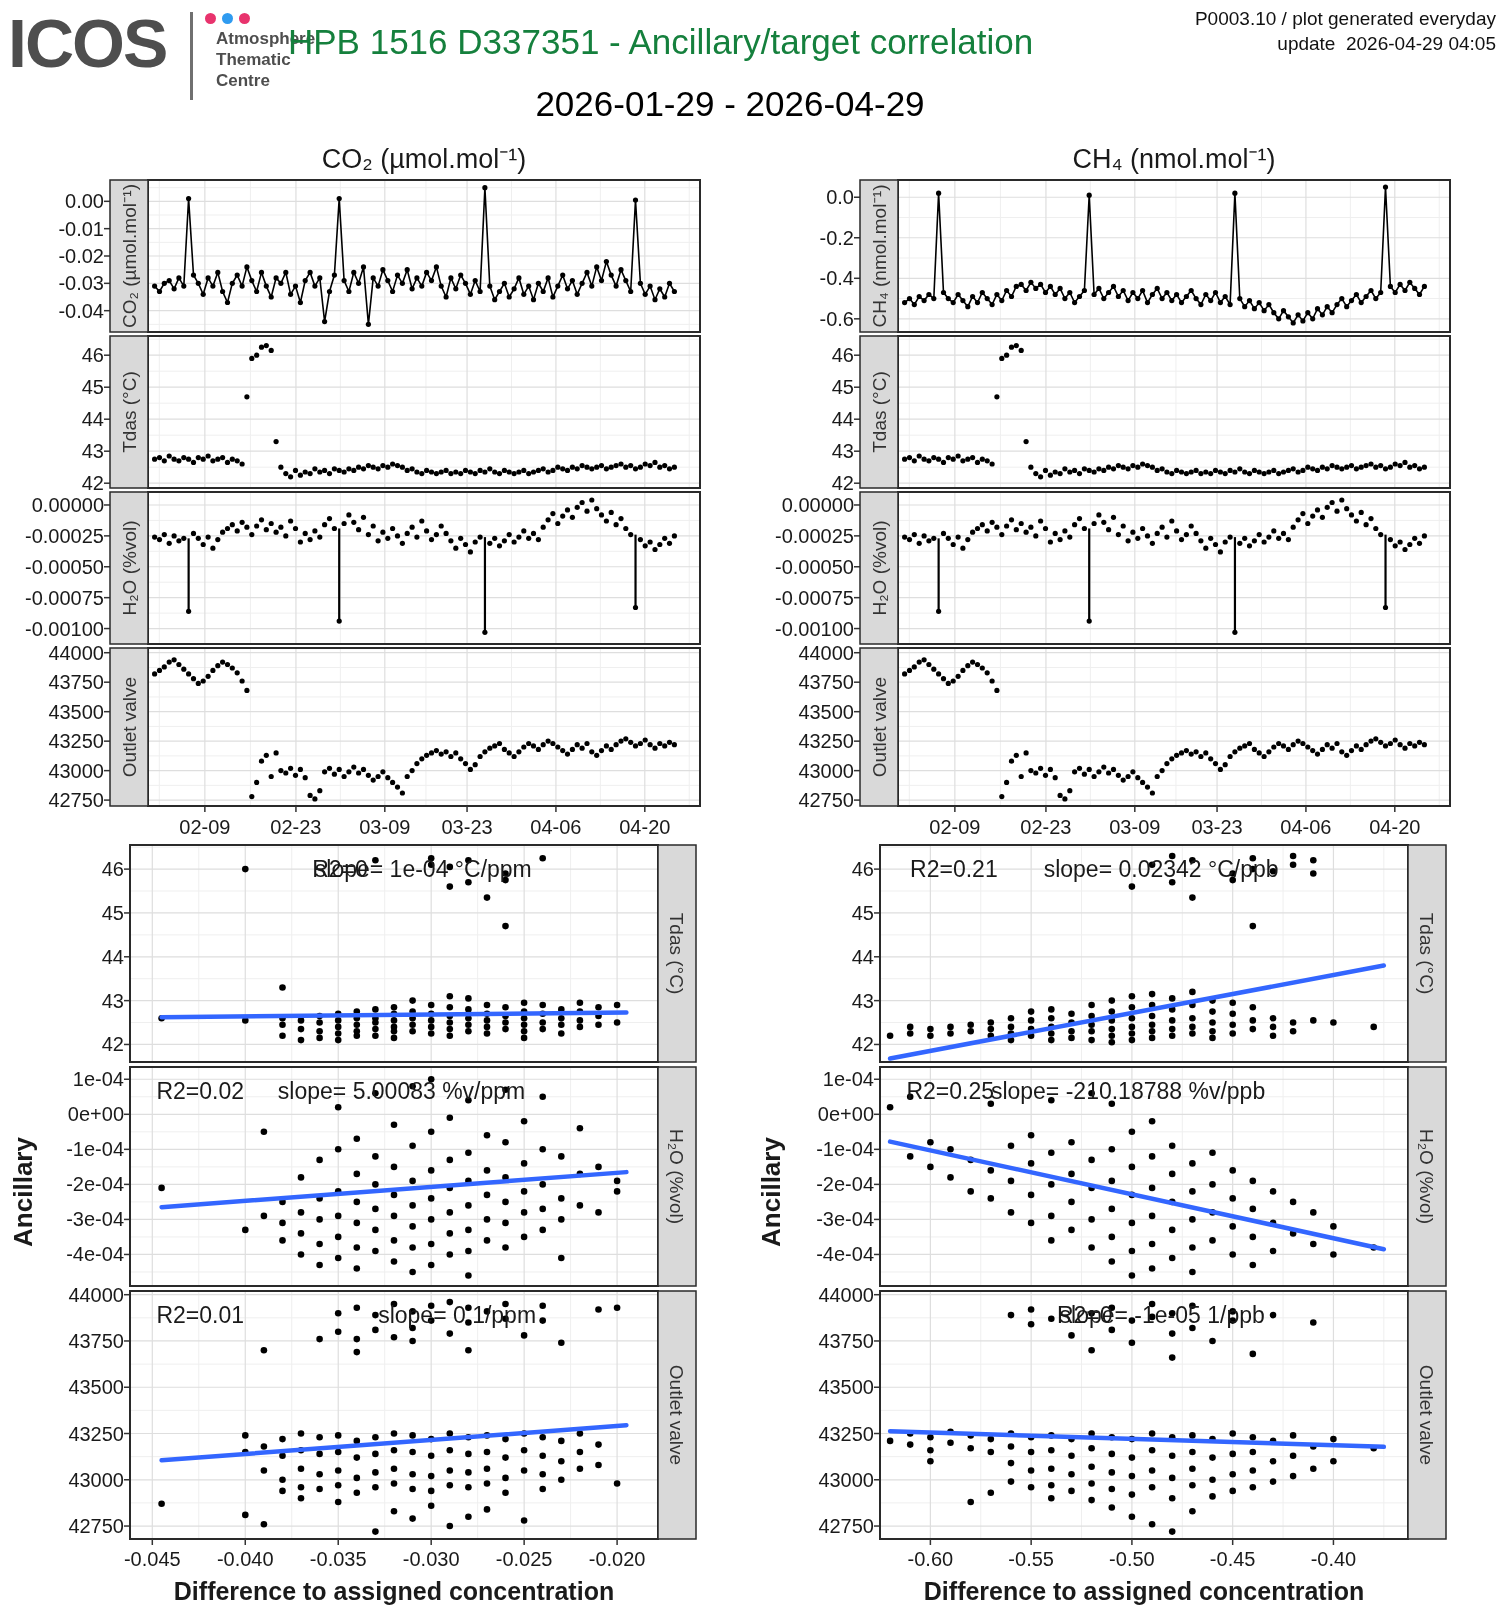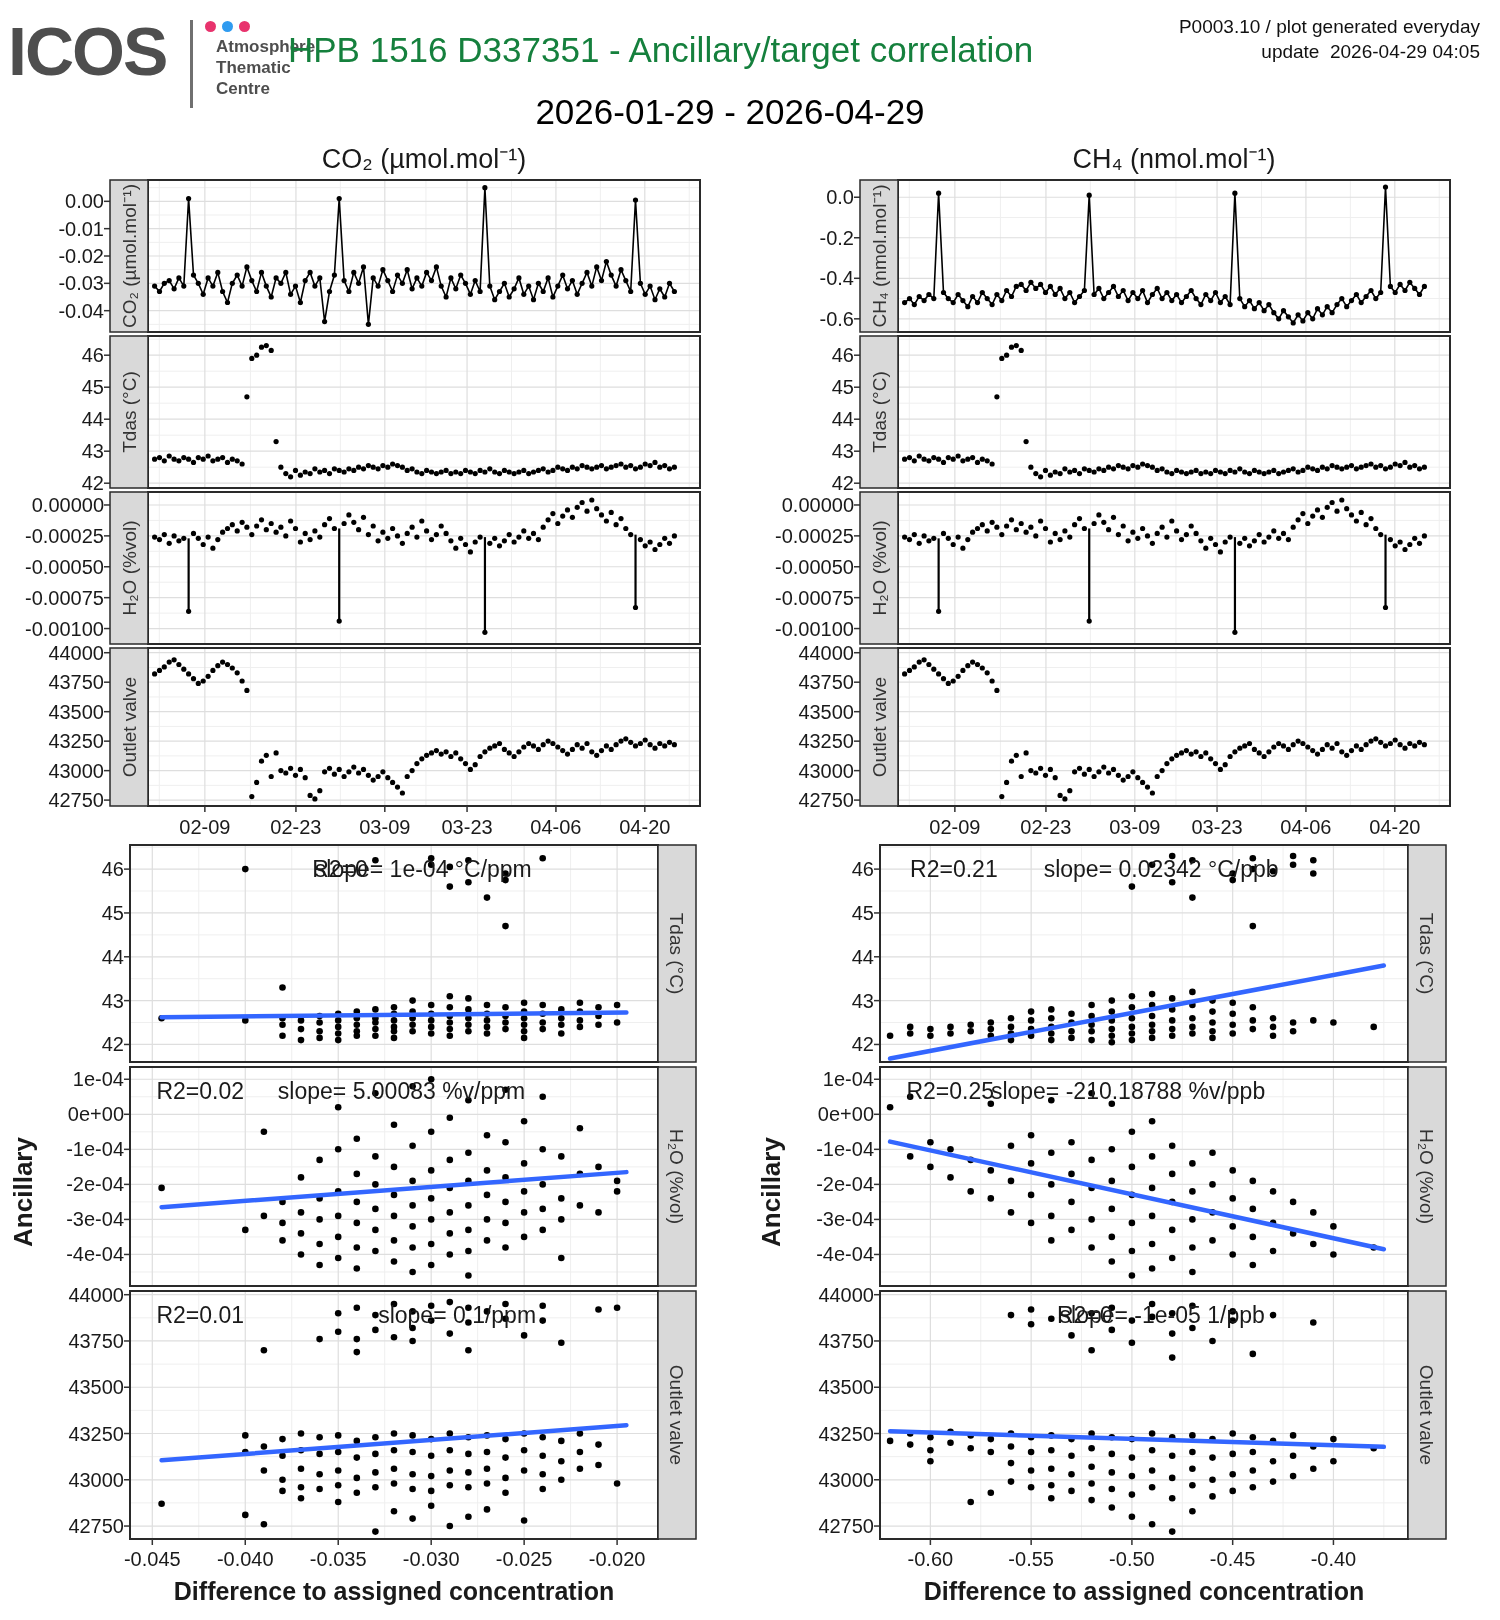--- a/index.html
+++ b/index.html
@@ -1,29 +1,29 @@
 <!DOCTYPE html>
 <html><head>
 <meta charset="utf-8">
 <style>
   html,body{margin:0;padding:0;}
   body{
     width:1500px;height:1620px;position:relative;background:#ffffff;
     font-family:"Liberation Sans", sans-serif;overflow:hidden;
   }
-  #header{position:absolute;left:0;top:0;width:1500px;height:130px;margin-top:8px;}
+  #header{position:absolute;left:0;top:0;width:1500px;height:130px;}
   #logo-icos{position:absolute;left:8px;top:4px;font-size:68px;font-weight:900;
     color:#4e4e4e;letter-spacing:-2px;}
   #logo-divider{position:absolute;left:190px;top:12px;width:3px;height:88px;background:#707070;}
   #logo-dots{position:absolute;left:205px;top:13px;display:flex;gap:6px;}
   #logo-dots span{width:11px;height:11px;border-radius:50%;display:inline-block;}
   #org-name{position:absolute;left:216px;top:28px;font-size:17px;font-weight:bold;
     color:#4e4e4e;line-height:21px;}
   #page-title{position:absolute;left:288px;top:22px;font-size:35px;color:#15803d;white-space:pre;}
-  #plot-meta{position:absolute;right:20px;top:6px;text-align:right;font-size:19px;color:#111;line-height:25px;}
+  #plot-meta{position:absolute;right:4px;top:6px;text-align:right;font-size:19px;color:#111;line-height:25px;}
   #plot-meta div{white-space:pre;}
   #subtitle{position:absolute;left:0;top:84px;width:1460px;text-align:center;font-size:35px;color:#000;}
   #plot-svg{position:absolute;left:0;top:0;}
   svg text{font-family:"Liberation Sans", sans-serif;}
 </style>
 </head>
 <body>
 
 <div id="header">
   <div id="logo-icos">ICOS</div>

